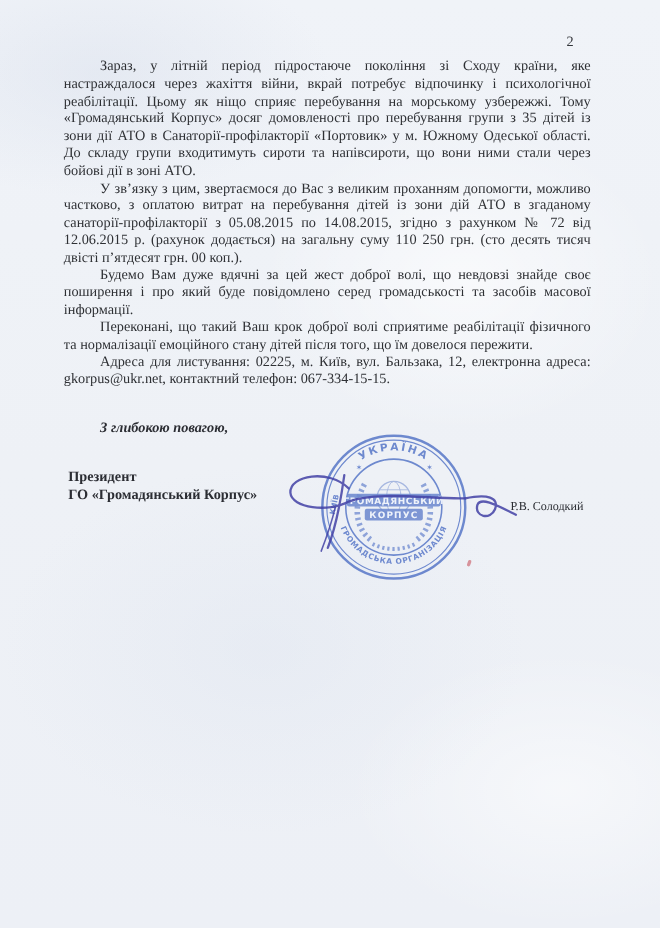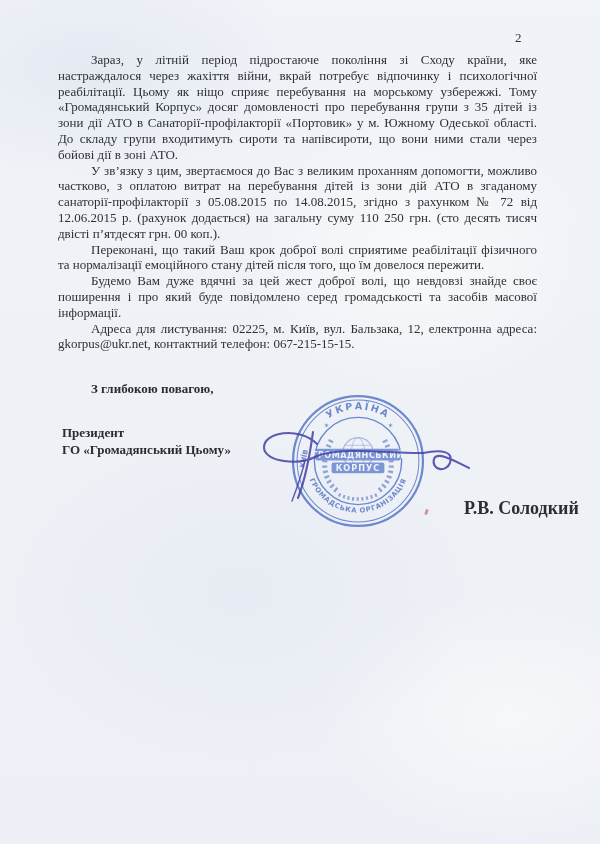--- a/index.html
+++ b/index.html
@@ -25,29 +25,29 @@
   .body-text{
     position:absolute;left:58px;top:52px;width:479px;
     font-size:13px;line-height:15.8px;color:#2e3034;
   }
   .body-text p{
     margin:0;text-indent:33px;text-align:justify;
   }
   .attachment{margin-top:16px !important;text-align:left !important;}
   .closing{
     margin-top:29px !important;text-align:left !important;
-    font-weight:bold;color:#2b2d33;
+    font-weight:bold;font-style:italic;color:#2b2d33;
   }
   .signer-title{
     position:absolute;left:62px;top:425px;
     font-size:13px;line-height:16.5px;font-weight:bold;color:#2b2d33;
   }
   .signer-name{
     position:absolute;left:464px;top:455px;
-    font-size:18px;font-weight:bold;color:#2b2d33;margin-top:43px;
+    font-size:11px;font-weight:normal;color:#2b2d33;
   }
   .stamp{
     position:absolute;left:290px;top:393px;width:136px;height:136px;
     opacity:.78;
   }
   .signature{
     position:absolute;left:253px;top:418px;width:230px;height:95px;
     opacity:.85;
   }
   .red-speck{
@@ -61,30 +61,30 @@
 <body>
 
 <div class="page">
 
   <div class="page-number">2</div>
 
   <div class="body-text">
     <div>
         <p class="para">Зараз, у літній період підростаюче покоління зі Сходу країни, яке настраждалося через жахіття війни, вкрай потребує відпочинку і психологічної реабілітації. Цьому як ніщо сприяє перебування на морському узбережжі. Тому «Громадянський Корпус» досяг домовленості про перебування групи з 35 дітей із зони дії АТО в Санаторії-профілакторії «Портовик» у м. Южному Одеської області. До складу групи входитимуть сироти та напівсироти, що вони ними стали через бойові дії в зоні АТО.</p>
         <p class="para">У зв’язку з цим, звертаємося до Вас з великим проханням допомогти, можливо частково, з оплатою витрат на перебування дітей із зони дій АТО в згаданому санаторії-профілакторії з 05.08.2015 по 14.08.2015, згідно з рахунком № 72 від 12.06.2015 р. (рахунок додається) на загальну суму 110 250 грн. (сто десять тисяч двісті п’ятдесят грн. 00 коп.).</p>
+        <p class="para">Будемо Вам дуже вдячні за цей жест доброї волі, що невдовзі знайде своє поширення і про який буде повідомлено серед громадськості та засобів масової інформації.</p>
         <p class="para">Переконані, що такий Ваш крок доброї волі сприятиме реабілітації фізичного та нормалізації емоційного стану дітей після того, що їм довелося пережити.</p>
-        <p class="para">Будемо Вам дуже вдячні за цей жест доброї волі, що невдовзі знайде своє поширення і про який буде повідомлено серед громадськості та засобів масової інформації.</p>
-        <p class="para">Адреса для листування: 02225, м. Київ, вул. Бальзака, 12, електронна адреса: gkorpus@ukr.net, контактний телефон: 067-215-15-15.</p>
+        <p class="para">Адреса для листування: 02225, м. Київ, вул. Бальзака, 12, електронна адреса: gkorpus@ukr.net, контактний телефон: 067-334-15-15.</p>
       </div>
     <p class="closing">З глибокою повагою,</p>
   </div>
 
   <div class="signer-title">
     <div>Президент</div>
-    <div>ГО «Громадянський Цьому»</div>
+    <div>ГО «Громадянський Корпус»</div>
   </div>
 
   <div class="signer-name">Р.В. Солодкий</div>
 
   <svg class="stamp" viewBox="0 0 134 134">
     <g stroke="#4a6cc4" fill="none">
       <circle cx="67" cy="67" r="64" stroke-width="2.2"></circle>
       <circle cx="67" cy="67" r="60" stroke-width="1"></circle>
       <circle cx="67" cy="67" r="43" stroke-width="1.4"></circle>
     </g>

